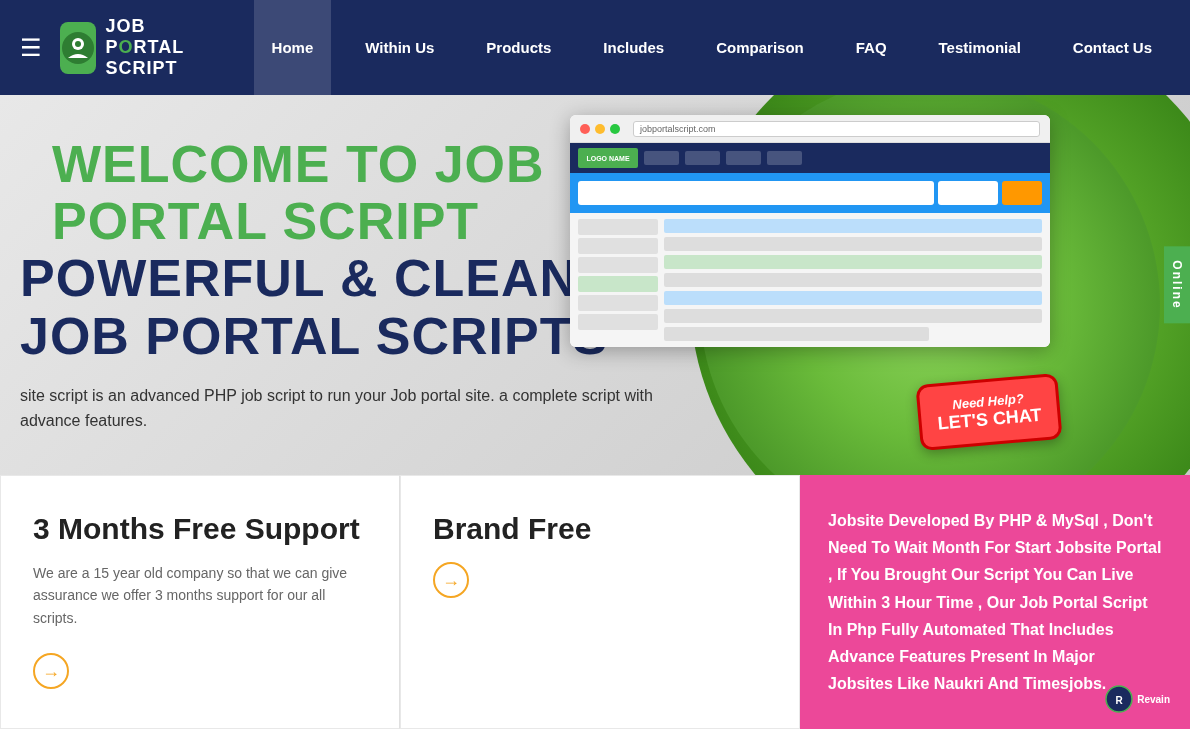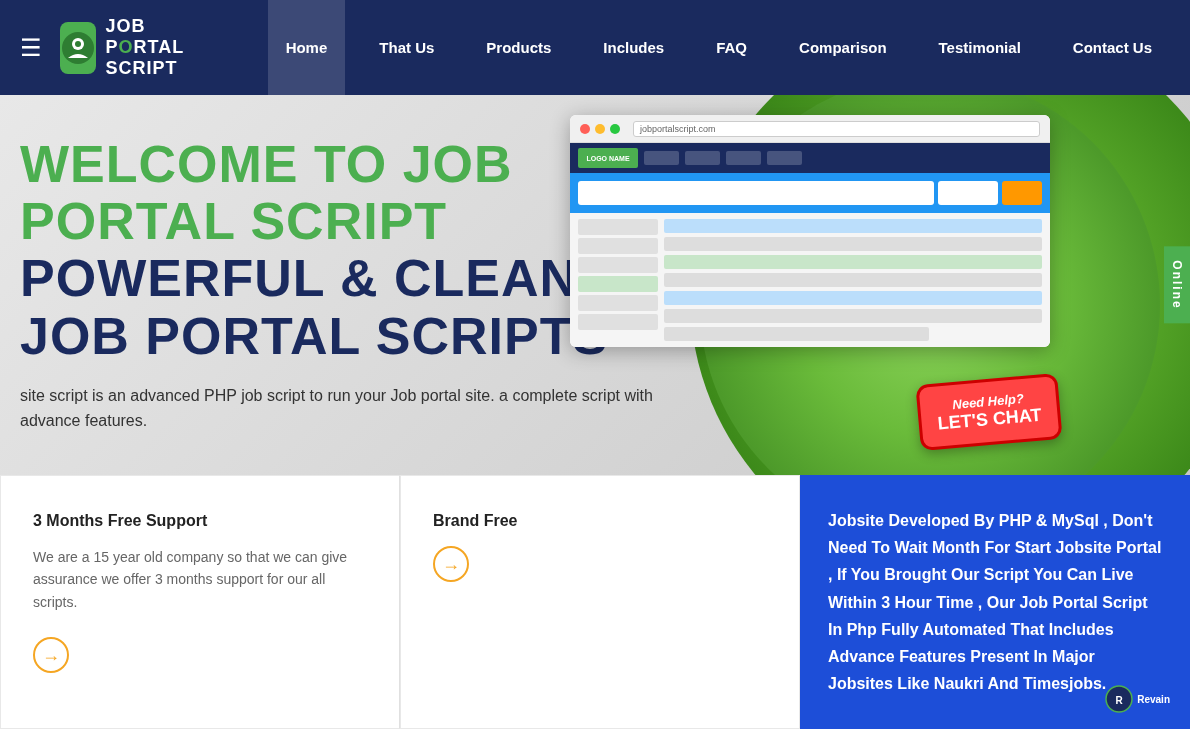--- a/index.html
+++ b/index.html
@@ -97,20 +97,21 @@
       z-index: 2;
       padding: 40px 30px 40px 20px;
       max-width: 700px;
     }
     .hero-title-welcome {
       font-size: 52px;
       font-weight: 900;
       color: #4caf50;
       line-height: 1.1;
       letter-spacing: 1px;
+      margin-left: 32px;
     }
     .hero-title-powerful {
       font-size: 52px;
       font-weight: 900;
       color: #1a2a5e;
       line-height: 1.1;
       letter-spacing: 1px;
     }
     .hero-subtitle {
       font-size: 16px;
@@ -285,21 +286,21 @@
     }
     .card {
       flex: 1;
       background: white;
       padding: 36px 32px 36px 32px;
       border: 1px solid #e8e8e8;
       min-height: 220px;
     }
     .card:first-child { border-right: 1px solid #e0e0e0; }
     .card-title {
-      font-size: 16px;
+      font-size: 30px;
       font-weight: 700;
       color: #222;
       margin-bottom: 16px;
     }
     .card-text {
       font-size: 14px;
       color: #666;
       line-height: 1.6;
       margin-bottom: 24px;
     }
@@ -310,21 +311,21 @@
       border-radius: 50%;
       display: flex;
       align-items: center;
       justify-content: center;
       color: #f5a623;
       font-size: 18px;
       cursor: pointer;
     }
     .green-card {
       flex: 0 0 390px;
-      background: #1d4ed8;
+      background: #ec4899;
       padding: 32px 28px;
     }
     .green-card-text {
       color: white;
       font-size: 16px;
       font-weight: 600;
       line-height: 1.7;
     }
   </style>
 </head>
@@ -338,25 +339,25 @@
         <circle cx="18" cy="18" r="16" fill="#2e7d32"></circle>
         <circle cx="18" cy="14" r="6" fill="white"></circle>
         <path d="M8 28 Q18 20 28 28" fill="white"></path>
         <circle cx="18" cy="14" r="3" fill="#2e7d32"></circle>
       </svg>
     </div>
     <span class="logo-text">JOB P<span>O</span>RTAL SCRIPT</span>
   </div>
   <div class="navbar-nav">
     <a class="nav-item active">Home</a>
-    <a class="nav-item">That Us</a>
+    <a class="nav-item">Within Us</a>
     <a class="nav-item">Products</a>
     <a class="nav-item">Includes</a>
+    <a class="nav-item">Comparison</a>
     <a class="nav-item">FAQ</a>
-    <a class="nav-item">Comparison</a>
     <a class="nav-item">Testimonial</a>
     <a class="nav-item">Contact Us</a>
   </div>
 </nav>
 
 <section class="hero" style="position:relative; min-height:380px;">
   <div class="hero-bg-circle"></div>
   <div class="hero-bg-circle-inner"></div>
 
   <div class="hero-content">

